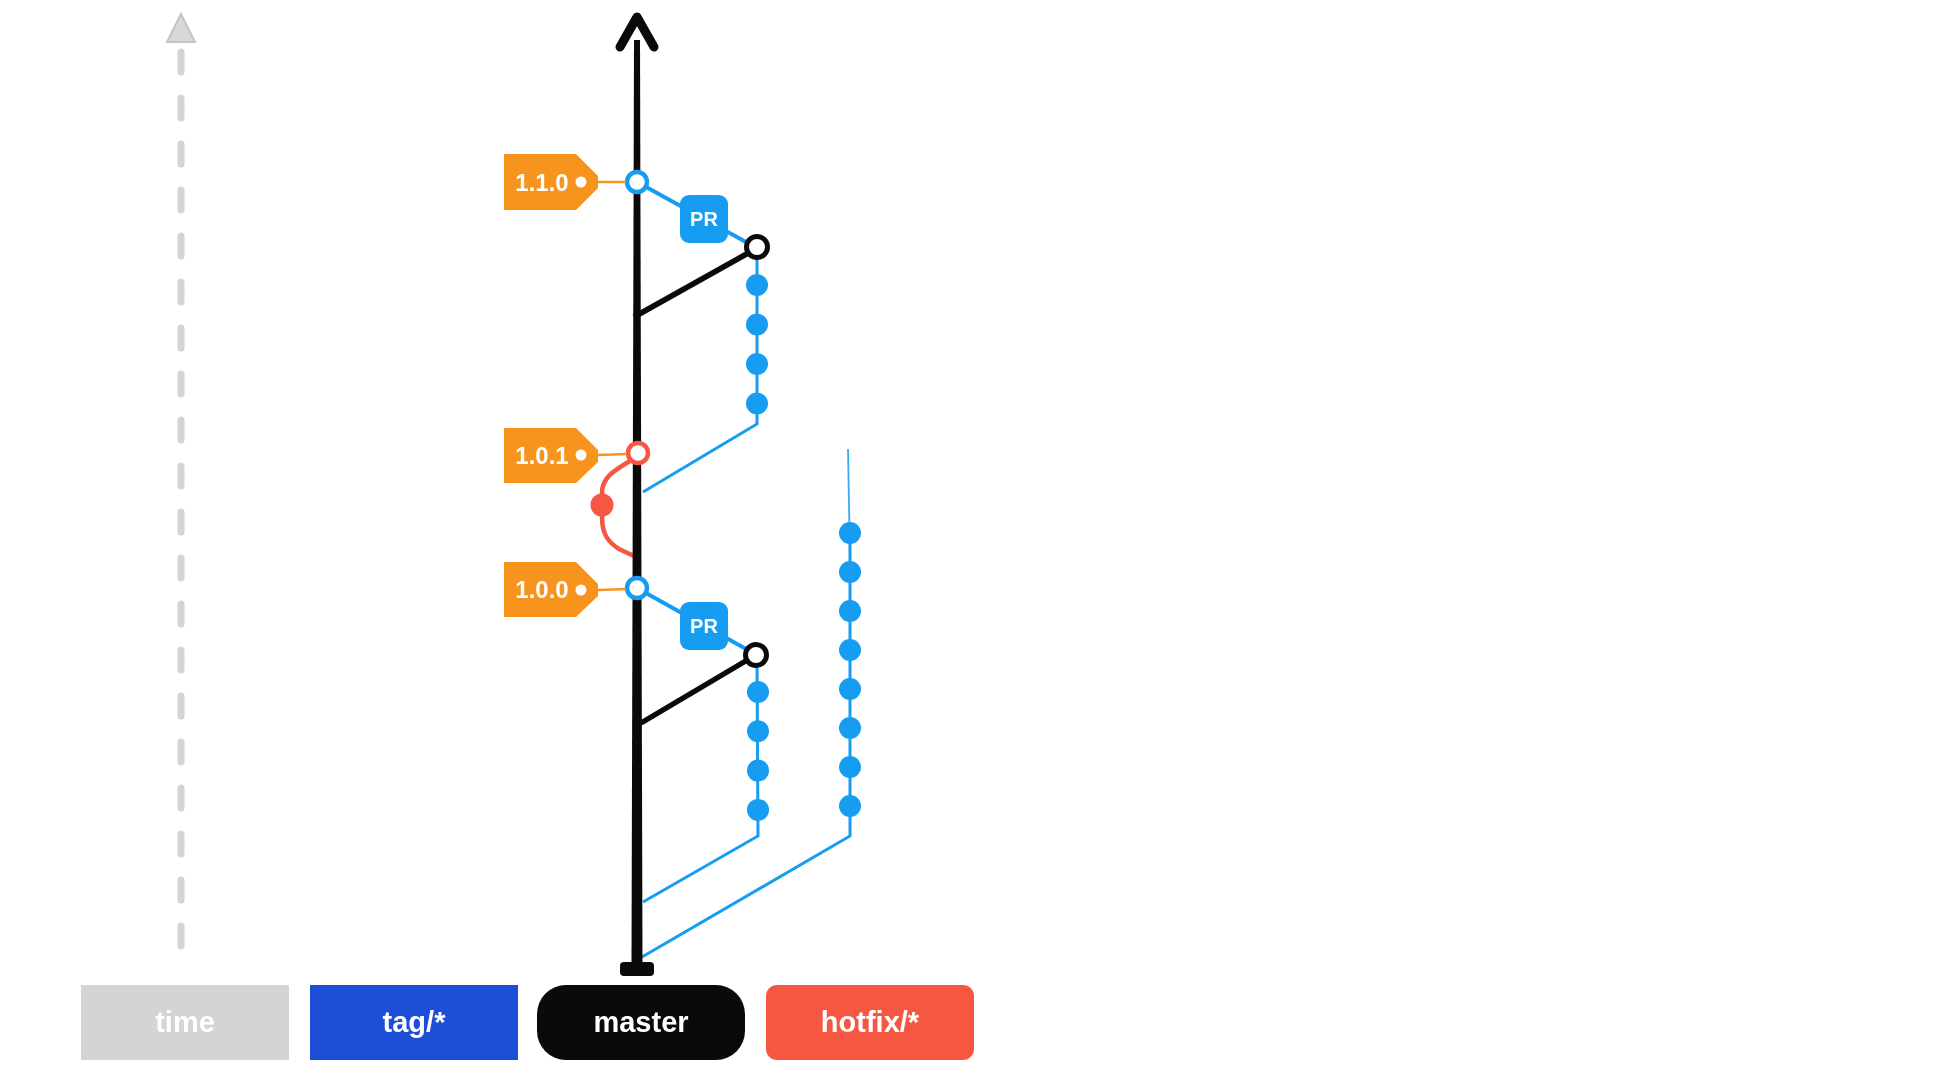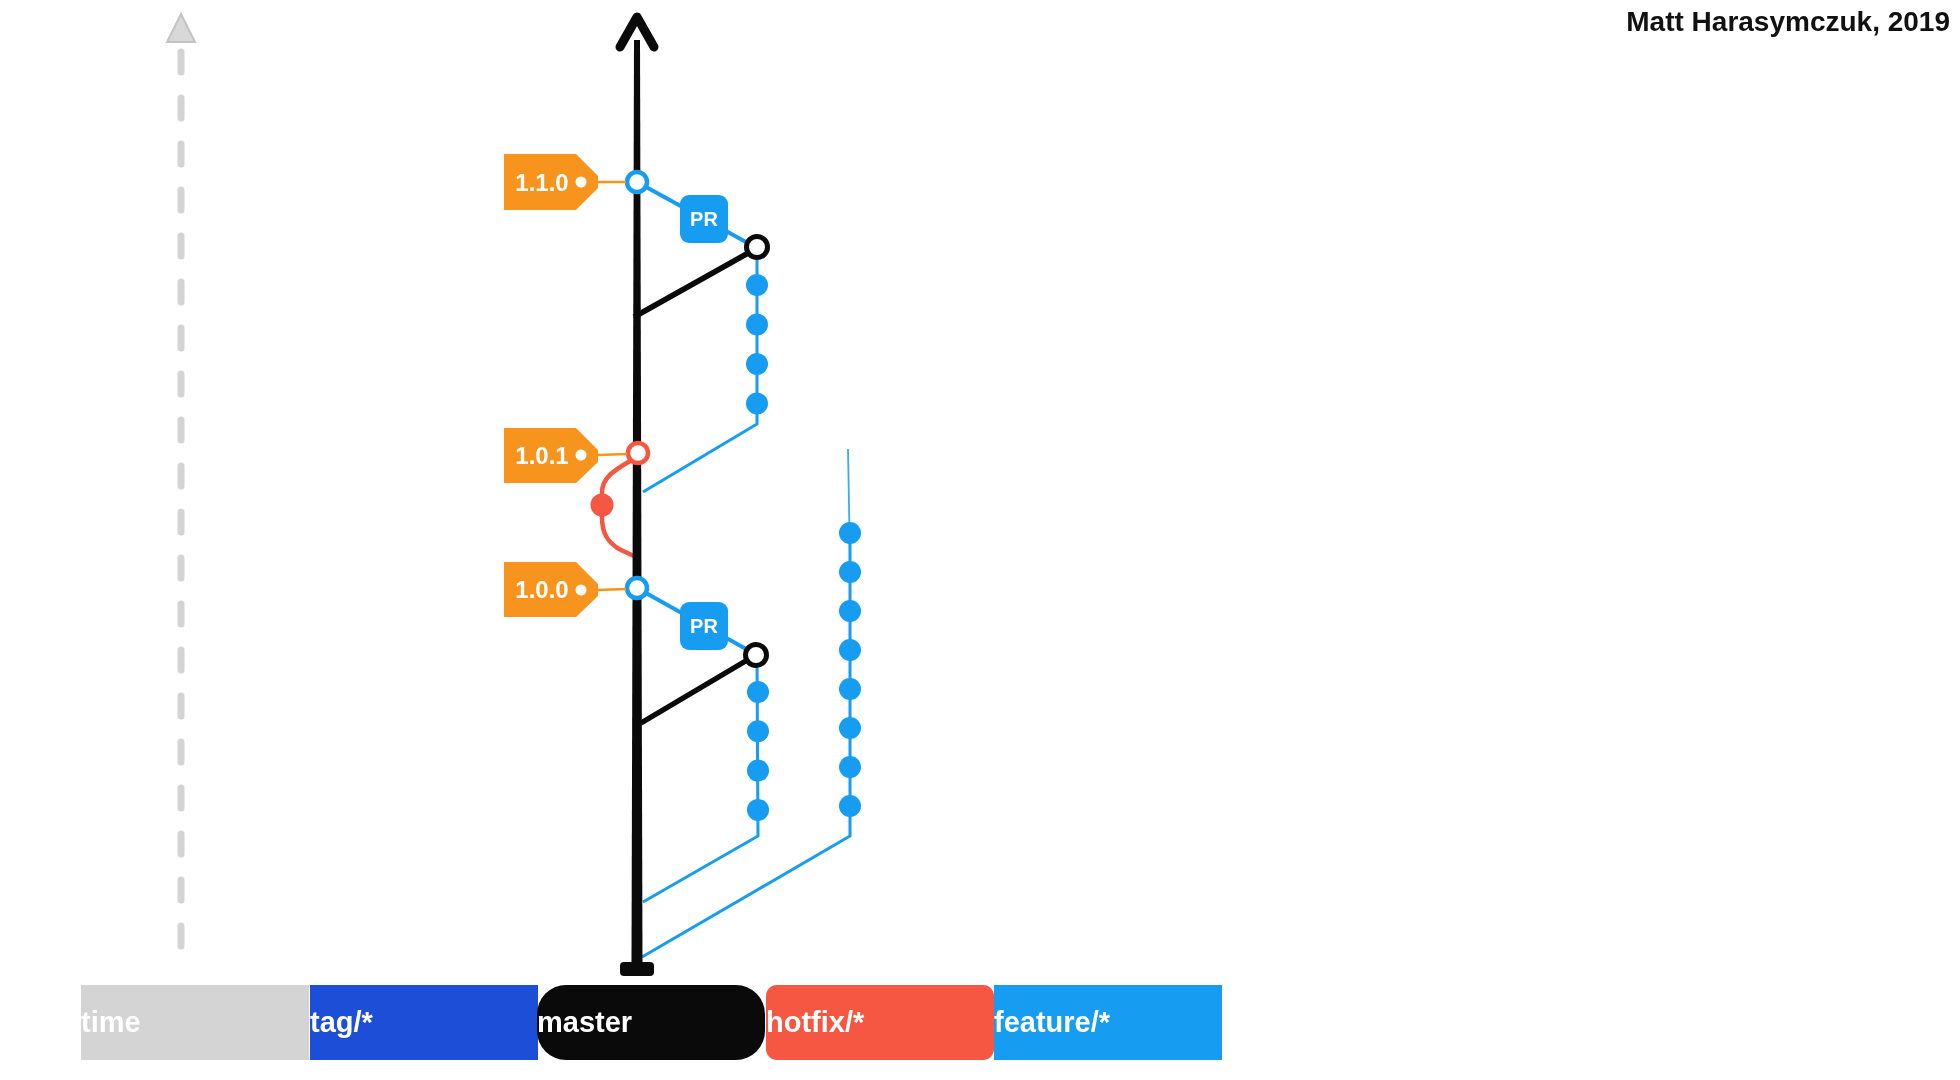--- a/index.html
+++ b/index.html
@@ -2,22 +2,22 @@
 <html><head>
 <meta charset="utf-8">
 <style>
   html,body{margin:0;padding:0;background:#ffffff;}
   body{width:1960px;height:1080px;overflow:hidden;position:relative;
        font-family:"Liberation Sans","DejaVu Sans",sans-serif;}
   .stage{position:absolute;left:0;top:0;width:1960px;height:1080px;}
   svg.diagram{position:absolute;left:0;top:0;}
   .credit{position:absolute;top:6px;right:10px;font-size:28px;font-weight:bold;color:#111;}
   .legend{position:absolute;left:0;top:985px;width:1960px;height:75px;}
-  .legend-box{position:absolute;top:0;height:75px;width:228px;line-height:75px;
-              text-align:left;font-size:29px;font-weight:600;color:#ffffff;}
+  .legend-box{position:absolute;top:0;height:75px;width:208px;line-height:75px;
+              text-align:center;font-size:29px;font-weight:600;color:#ffffff;}
   .legend-time{left:81px;background:#d4d4d4;}
   .legend-tag{left:310px;background:#1d4ed8;}
   .legend-master{left:537px;background:#0a0a0a;border-radius:29px;}
   .legend-hotfix{left:766px;background:#f55742;border-radius:11px;}
   .legend-feature{left:994px;background:#169cf0;}
   text.tag-label{font-size:24px;font-weight:bold;fill:#ffffff;}
   text.pr-label{font-size:20px;font-weight:600;fill:#ffffff;}
 </style>
 </head>
 <body>
@@ -111,23 +111,21 @@
       <text class="tag-label" x="542" y="464" text-anchor="middle">1.0.1</text>
     </g>
     <g>
       <line x1="598" y1="590" x2="626" y2="589" stroke="#f7941d" stroke-width="2.5"></line>
       <polygon points="504,562 576,562 598,584 598,596 576,617 504,617" fill="#f7941d"></polygon>
       <circle cx="581" cy="590" r="5.5" fill="#ffffff"></circle>
       <text class="tag-label" x="542" y="598" text-anchor="middle">1.0.0</text>
     </g>
   </svg>
 
-  <div class="credit">Matt Harasymczuk, 2019</div>
 
   <div class="legend">
     <div class="legend-box legend-time">time</div>
     <div class="legend-box legend-tag">tag/*</div>
     <div class="legend-box legend-master">master</div>
     <div class="legend-box legend-hotfix">hotfix/*</div>
-    <div class="legend-box legend-feature">feature/*</div>
   </div>
 
 </div>
 
 </body></html>

